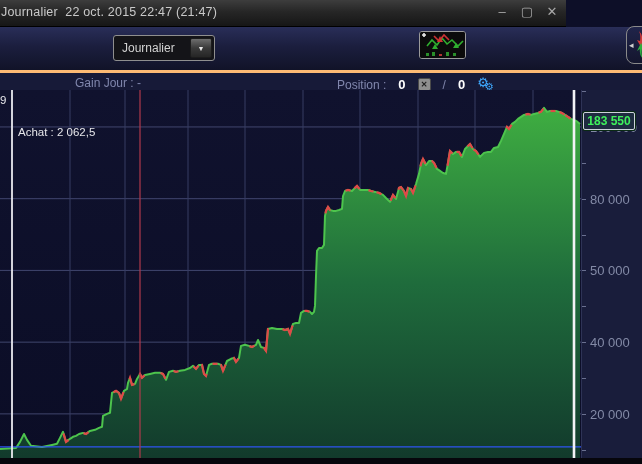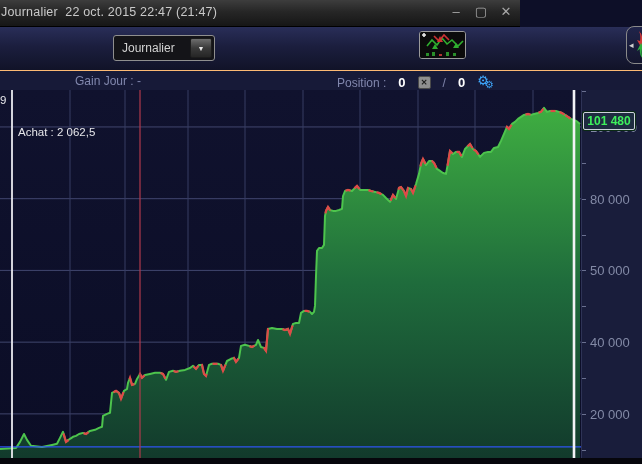--- a/index.html
+++ b/index.html
@@ -1,20 +1,20 @@
 <!DOCTYPE html>
 <html><head>
 <meta charset="utf-8">
 <style>
   html,body{margin:0;padding:0;background:#000;}
   #app{position:relative;width:642px;height:464px;overflow:hidden;
        font-family:"Liberation Sans",sans-serif;background:#0d0f28;}
 
   
-  .titlebar{position:absolute;left:0;top:0;width:520px;height:26px;
+  .titlebar{position:absolute;left:0;top:0;width:566px;height:26px;
     background:linear-gradient(180deg,#3d3d3d 0%,#262626 45%,#161616 100%);
     border-bottom:1px solid #000;}
   .title-text{position:absolute;left:1px;top:5px;color:#c9c9c9;font-size:12.5px;
     letter-spacing:.2px;white-space:pre;}
   .win-controls{position:absolute;right:6px;top:4px;display:flex;gap:9px;color:#a8a8a8;
     font-size:13px;line-height:16px;}
   .win-btn{width:16px;text-align:center;cursor:default;}
 
   
   .toolbar{position:absolute;left:0;top:27px;width:642px;height:43px;
@@ -27,21 +27,21 @@
     display:flex;align-items:center;justify-content:center;}
   .chartstyle-btn{position:absolute;left:419px;top:4px;width:47px;height:28px;
     background:#0a0a0a;border:1px solid #9a9a9a;border-radius:3px;padding:0;overflow:hidden;}
   .side-tab{position:absolute;left:626px;top:-1px;width:26px;height:36px;
     background:linear-gradient(180deg,#20244a,#14162e);border:1px solid #8a8a8a;
     border-radius:8px 0 0 8px;display:flex;align-items:center;}
   .collapse-arrow{color:#cfcfcf;font-size:9px;padding-left:2px;}
 
   
   .inforow{position:absolute;left:0;top:70px;width:642px;height:20px;
-    background:#171a38;border-top:1px solid #fdba74;color:#8187ad;font-size:12px;}
+    background:#171a38;border-top:3px solid #fdba74;color:#8187ad;font-size:12px;}
   .gain{position:absolute;left:75px;top:3px;}
   .position{position:absolute;left:337px;top:3px;display:flex;align-items:center;gap:12px;}
   .pos-val{color:#ffffff;font-weight:bold;font-size:13px;}
   .x-icon{display:inline-block;width:11px;height:11px;background:#8f8f8f;border:1px solid #4a4a4a;
     border-radius:2px;color:#1c1c1c;font-size:8px;line-height:11px;text-align:center;font-weight:bold;}
   .gear-icon{color:#3fa9ff;font-size:13px;line-height:12px;}
   .gear-small{font-size:10px;margin-left:-4px;vertical-align:-3px;}
 
   
   .chart-region{position:absolute;left:0;top:90px;width:642px;height:368px;
@@ -186,21 +186,21 @@
         <path d="M559.5,22.1 L562,23.0 L564.5,24.6" fill="none" stroke="#e04848" stroke-width="2.2"></path>
         <path d="M565.5,25.3 L568,26.9 L570.5,28.5" fill="none" stroke="#e04848" stroke-width="2.2"></path>
         <line x1="0" y1="356.88109161793375" x2="581" y2="356.88109161793375" stroke="#2f55f2" stroke-width="1.4"></line>
         <line x1="12" y1="0" x2="12" y2="368" stroke="#e9e9ef" stroke-width="2" opacity="0.9"></line>
         <line x1="140" y1="0" x2="140" y2="368" stroke="#b03a4c" stroke-width="1.2"></line>
         <line x1="574" y1="0" x2="574" y2="368" stroke="#f2f2f6" stroke-width="2.6"></line>
       </svg>
     <span class="achat-prefix">9</span>
     <span class="achat-text">Achat : 2 062,5</span>
     <div class="axis">
-      <div class="value-box" id="value-box" style="top: 22.384px;">101 480</div>
+      <div class="value-box" id="value-box" style="top: 22.384px;">183 550</div>
     <div class="axis-label" style="top: 29.9435px;">100 000</div>
         <div class="axis-label" style="top: 101.678px;">80 000</div>
         <div class="axis-label" style="top: 173.413px;">50 000</div>
         <div class="axis-label" style="top: 245.148px;">40 000</div>
         <div class="axis-label" style="top: 316.883px;">20 000</div>
         <div class="axis-tick" style="top: 1.07602px;"></div>
         <div class="axis-tick" style="top: 36.9435px;"></div>
         <div class="axis-tick" style="top: 72.8109px;"></div>
         <div class="axis-tick" style="top: 108.678px;"></div>
         <div class="axis-tick" style="top: 144.546px;"></div>

